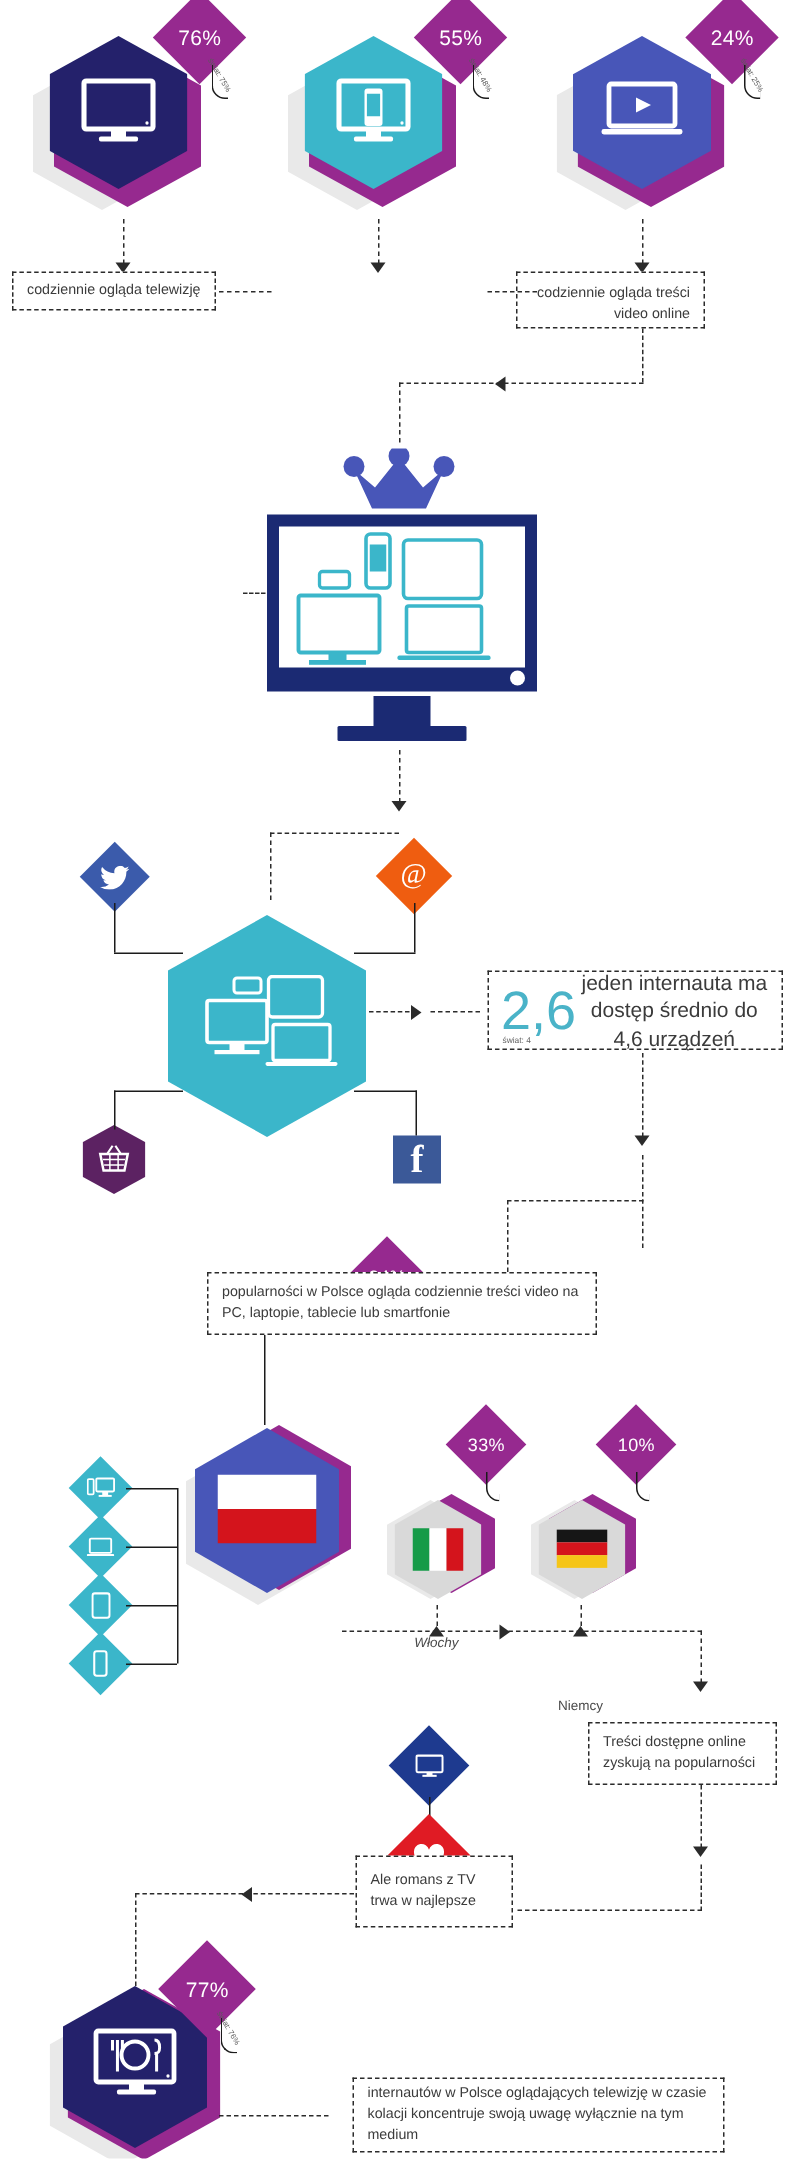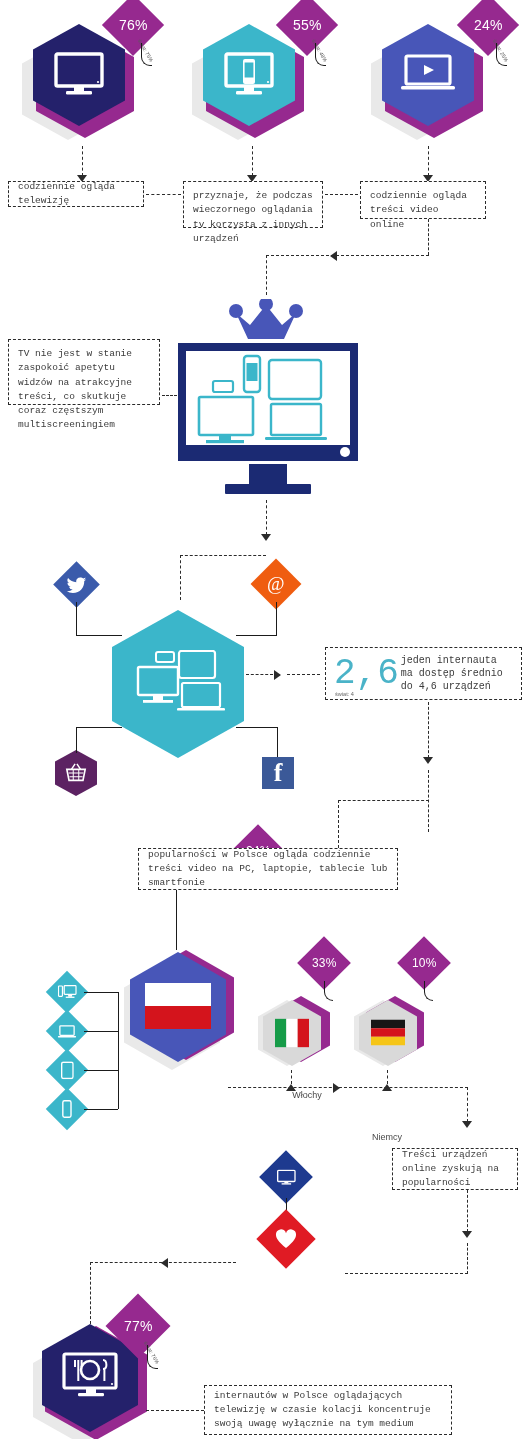--- a/index.html
+++ b/index.html
@@ -23,21 +23,20 @@
   .callout {
     position:absolute;
     border:1.4px dashed #2b2b2b;
     background:#ffffff;
     color:#3b3b3b;
     font-size:9.5px;
     line-height:1.5;
     padding:7px 9px;
     display:flex;
     align-items:center;
-    font-family:Liberation Mono, monospace;
   }
 
   
   .dline { position:absolute; background:transparent; }
   .dl-v { border-left:1.4px dashed #2b2b2b; }
   .dl-h { border-top:1.4px dashed #2b2b2b; }
   .sline-v { position:absolute; border-left:1.6px solid #1b1b1b; }
   .sline-h { position:absolute; border-top:1.6px solid #1b1b1b; }
 
   
@@ -83,21 +82,21 @@
   .sq { position:absolute; display:flex; align-items:center; justify-content:center; }
 
   
   .note {
     position:absolute; background:#f0f0f0; color:#555;
     font-size:7.6px; line-height:1.55; padding:9px 10px;
   }
 
   
   .bigstat { color:#4ab3c8; font-size:36px; line-height:1; font-weight:300; }
-  .statnote { font-size:10px; line-height:1.32; color:#3b3b3b; }
+  .statnote { font-size:14px; line-height:1.32; color:#3b3b3b;text-align:center; }
 
   .country-lbl { position:absolute; font-size:9px; color:#4a4a4a; text-align:center; }
 
   svg { display:block; }
 </style>
 </head>
 <body>
 
 <div class="stage">
 
@@ -138,43 +137,40 @@
     </svg>
   </div>
   <div class="badge" style="left:285px;top:3px;width:44px;height:44px;">
     <span class="pct">55%</span>
   </div>
   <div class="worldlbl" style="left:316px;top:38px;transform:rotate(60deg);">świat: 48%</div>
   <div class="hook" style="left:315px;top:43px;width:11px;height:23px;"></div>
 
   <div class="dline dl-v" style="left:252px;top:146px;height:30px;"></div>
   <div class="arr arr-d" style="left:247px;top:175px;"></div>
-  <div class="callout" style="left:183px;top:181px;width:140px;height:47px;align-items:flex-start;">
-    <span>przyznaje, że podczas wieczornego oglądania tv korzysta z innych urządzeń</span>
-  </div>
 
   <div class="hex hex-shadow abs" style="left:371px;top:38px;width:92px;height:102px;"></div>
   <div class="hex abs" style="left:385px;top:30px;width:98px;height:108px;background:#96298f;"></div>
   <div class="hex abs" style="left:382px;top:24px;width:92px;height:102px;background:#4856b8;"></div>
   <div class="abs" style="left:400px;top:54px;width:56px;height:42px;">
     <svg viewBox="0 0 56 42" width="56" height="42">
       <rect x="6" y="2" width="44" height="28" rx="1.5" fill="none" stroke="#fff" stroke-width="3.2"></rect>
       <polygon points="24,11 24,21 34,16" fill="#fff"></polygon>
       <rect x="1" y="32" width="54" height="3.6" rx="1.6" fill="#fff"></rect>
     </svg>
   </div>
   <div class="badge" style="left:466px;top:3px;width:44px;height:44px;">
     <span class="pct">24%</span>
   </div>
   <div class="worldlbl" style="left:497px;top:38px;transform:rotate(60deg);">świat: 25%</div>
   <div class="hook" style="left:496px;top:43px;width:11px;height:23px;"></div>
 
   <div class="dline dl-v" style="left:428px;top:146px;height:30px;"></div>
   <div class="arr arr-d" style="left:423px;top:175px;"></div>
-  <div class="callout" style="left:360px;top:181px;width:126px;height:38px;align-items:flex-start;">
+  <div class="callout" style="left:344px;top:181px;width:126px;height:38px;align-items:flex-start;text-align:right;">
     <span>codziennie ogląda treści video online</span>
   </div>
 
   <div class="dline dl-h" style="left:146px;top:194px;width:35px;"></div>
   <div class="dline dl-h" style="left:325px;top:194px;width:33px;"></div>
 
   <div class="dline dl-v" style="left:428px;top:219px;height:36px;"></div>
   <div class="dline dl-h" style="left:266px;top:255px;width:163px;"></div>
   <div class="arr arr-l" style="left:330px;top:251px;"></div>
   <div class="dline dl-v" style="left:266px;top:255px;height:40px;"></div>
@@ -200,23 +196,20 @@
       <rect x="69.5" y="21" width="11" height="18" fill="#3bb6ca"></rect>
       <rect x="92" y="18" width="52" height="39" rx="3" fill="none" stroke="#3bb6ca" stroke-width="2.4"></rect>
       <rect x="22" y="55" width="54" height="38" rx="1.5" fill="none" stroke="#3bb6ca" stroke-width="2.6"></rect>
       <rect x="42" y="93" width="12" height="6" fill="#3bb6ca"></rect>
       <rect x="29" y="98" width="38" height="3.2" fill="#3bb6ca"></rect>
       <rect x="94" y="62" width="50" height="31" rx="1.5" fill="none" stroke="#3bb6ca" stroke-width="2.4"></rect>
       <rect x="88" y="95" width="62" height="3" rx="1.2" fill="#3bb6ca"></rect>
     </svg>
   </div>
 
-  <div class="callout" style="left:8px;top:339px;width:152px;height:66px;align-items:flex-start;">
-    <span>TV nie jest w stanie zaspokoić apetytu widzów na atrakcyjne treści, co skutkuje coraz częstszym multiscreeningiem</span>
-  </div>
   <div class="dline dl-h" style="left:162px;top:395px;width:15px;"></div>
 
 
   <div class="dline dl-v" style="left:266px;top:500px;height:35px;"></div>
   <div class="arr arr-d" style="left:261px;top:534px;"></div>
   <div class="dline dl-v" style="left:180px;top:555px;height:45px;"></div>
   <div class="dline dl-h" style="left:180px;top:555px;width:86px;"></div>
 
   <div class="hex abs" style="left:112px;top:610px;width:132px;height:148px;background:#3bb6ca;"></div>
   <div class="abs" style="left:134px;top:650px;width:92px;height:70px;">
@@ -350,21 +343,21 @@
       <rect x="12" y="0" width="12" height="30" fill="#ffffff"></rect>
       <rect x="24" y="0" width="12" height="30" fill="#d4141c"></rect>
     </svg>
   </div>
   <div class="badge" style="left:305px;top:944px;width:38px;height:38px;">
     <span class="pct" style="font-size:12px;">33%</span>
   </div>
   <div class="hook" style="left:324px;top:981px;width:9px;height:20px;"></div>
   <div class="dline dl-v" style="left:291px;top:1070px;height:14px;"></div>
   <div class="arr arr-u" style="left:286px;top:1084px;"></div>
-  <div class="country-lbl" style="left:272px;top:1090px;width:70px;">Włochy</div>
+  <div class="country-lbl" style="left:256px;top:1090px;width:70px;font-style:italic;">Włochy</div>
 
   <div class="hex hex-shadow abs" style="left:354px;top:1000px;width:58px;height:66px;"></div>
   <div class="hex abs" style="left:366px;top:996px;width:58px;height:66px;background:#96298f;"></div>
   <div class="hex abs" style="left:359px;top:1000px;width:58px;height:66px;background:#d9d9d9;"></div>
   <div class="abs" style="left:371px;top:1019px;width:34px;height:27px;">
     <svg viewBox="0 0 36 27" width="34" height="27">
       <rect x="0" y="0" width="36" height="9" fill="#161616"></rect>
       <rect x="0" y="9" width="36" height="9" fill="#d4141c"></rect>
       <rect x="0" y="18" width="36" height="9" fill="#f5c518"></rect>
     </svg>
@@ -376,21 +369,21 @@
   <div class="dline dl-v" style="left:387px;top:1070px;height:14px;"></div>
   <div class="arr arr-u" style="left:382px;top:1084px;"></div>
   <div class="country-lbl" style="left:352px;top:1132px;width:70px;">Niemcy</div>
 
   <div class="dline dl-h" style="left:228px;top:1087px;width:240px;"></div>
   <div class="arr arr-r" style="left:333px;top:1083px;"></div>
   <div class="dline dl-v" style="left:467px;top:1087px;height:35px;"></div>
   <div class="arr arr-d" style="left:462px;top:1121px;"></div>
 
   <div class="callout" style="left:392px;top:1148px;width:126px;height:42px;align-items:center;">
-    <span>Treści urządzeń online zyskują na popularności</span>
+    <span>Treści dostępne online zyskują na popularności</span>
   </div>
   <div class="dline dl-v" style="left:467px;top:1190px;height:42px;"></div>
   <div class="arr arr-d" style="left:462px;top:1231px;"></div>
   <div class="dline dl-v" style="left:467px;top:1243px;height:31px;"></div>
   <div class="dline dl-h" style="left:345px;top:1273px;width:123px;"></div>
 
   <div class="dia" style="left:267px;top:1158px;width:38px;height:38px;background:#1e3a8f;">
     <span class="g">
       <svg viewBox="0 0 24 20" width="19" height="16">
         <rect x="1" y="1.2" width="22" height="14" rx="1.2" fill="none" stroke="#fff" stroke-width="1.8"></rect>
@@ -401,20 +394,23 @@
   </div>
   <div class="sline-v" style="left:286px;top:1198px;height:20px;"></div>
   <div class="dia" style="left:265px;top:1218px;width:42px;height:42px;background:#e01b24;">
     <span class="g">
       <svg viewBox="0 0 24 22" width="22" height="20">
         <path d="M12 21 C3 13.5 1 9.5 1 6.6 A5.6 5.6 0 0 1 12 4.6 A5.6 5.6 0 0 1 23 6.6 C23 9.5 21 13.5 12 21Z" fill="#fff"></path>
       </svg>
     </span>
   </div>
 
+  <div class="callout" style="left:237px;top:1237px;width:105px;height:48px;align-items:center;">
+    <span>Ale romans z TV trwa w najlepsze</span>
+  </div>
 
   <div class="dline dl-h" style="left:90px;top:1262px;width:146px;"></div>
   <div class="arr arr-l" style="left:161px;top:1258px;"></div>
   <div class="dline dl-v" style="left:90px;top:1262px;height:62px;"></div>
 
   <div class="hex hex-shadow abs" style="left:33px;top:1336px;width:96px;height:108px;"></div>
   <div class="hex abs" style="left:45px;top:1326px;width:102px;height:114px;background:#96298f;"></div>
   <div class="hex abs" style="left:42px;top:1324px;width:96px;height:108px;background:#24216b;"></div>
   <div class="abs" style="left:62px;top:1352px;width:58px;height:50px;">
     <svg viewBox="0 0 58 50" width="58" height="50">
@@ -427,17 +423,17 @@
       <circle cx="50" cy="32" r="1.1" fill="#fff"></circle>
     </svg>
   </div>
   <div class="badge" style="left:115px;top:1303px;width:46px;height:46px;">
     <span class="pct">77%</span>
   </div>
   <div class="worldlbl" style="left:148px;top:1340px;transform:rotate(60deg);">świat: 76%</div>
   <div class="hook" style="left:147px;top:1345px;width:11px;height:24px;"></div>
 
   <div class="dline dl-h" style="left:146px;top:1410px;width:73px;"></div>
-  <div class="callout" style="left:204px;top:1385px;width:248px;height:50px;align-items:center;">
+  <div class="callout" style="left:235px;top:1385px;width:248px;height:50px;align-items:center;">
     <span>internautów w Polsce oglądających telewizję w czasie kolacji koncentruje swoją uwagę wyłącznie na tym medium</span>
   </div>
 
 </div>
 
 </body></html>

